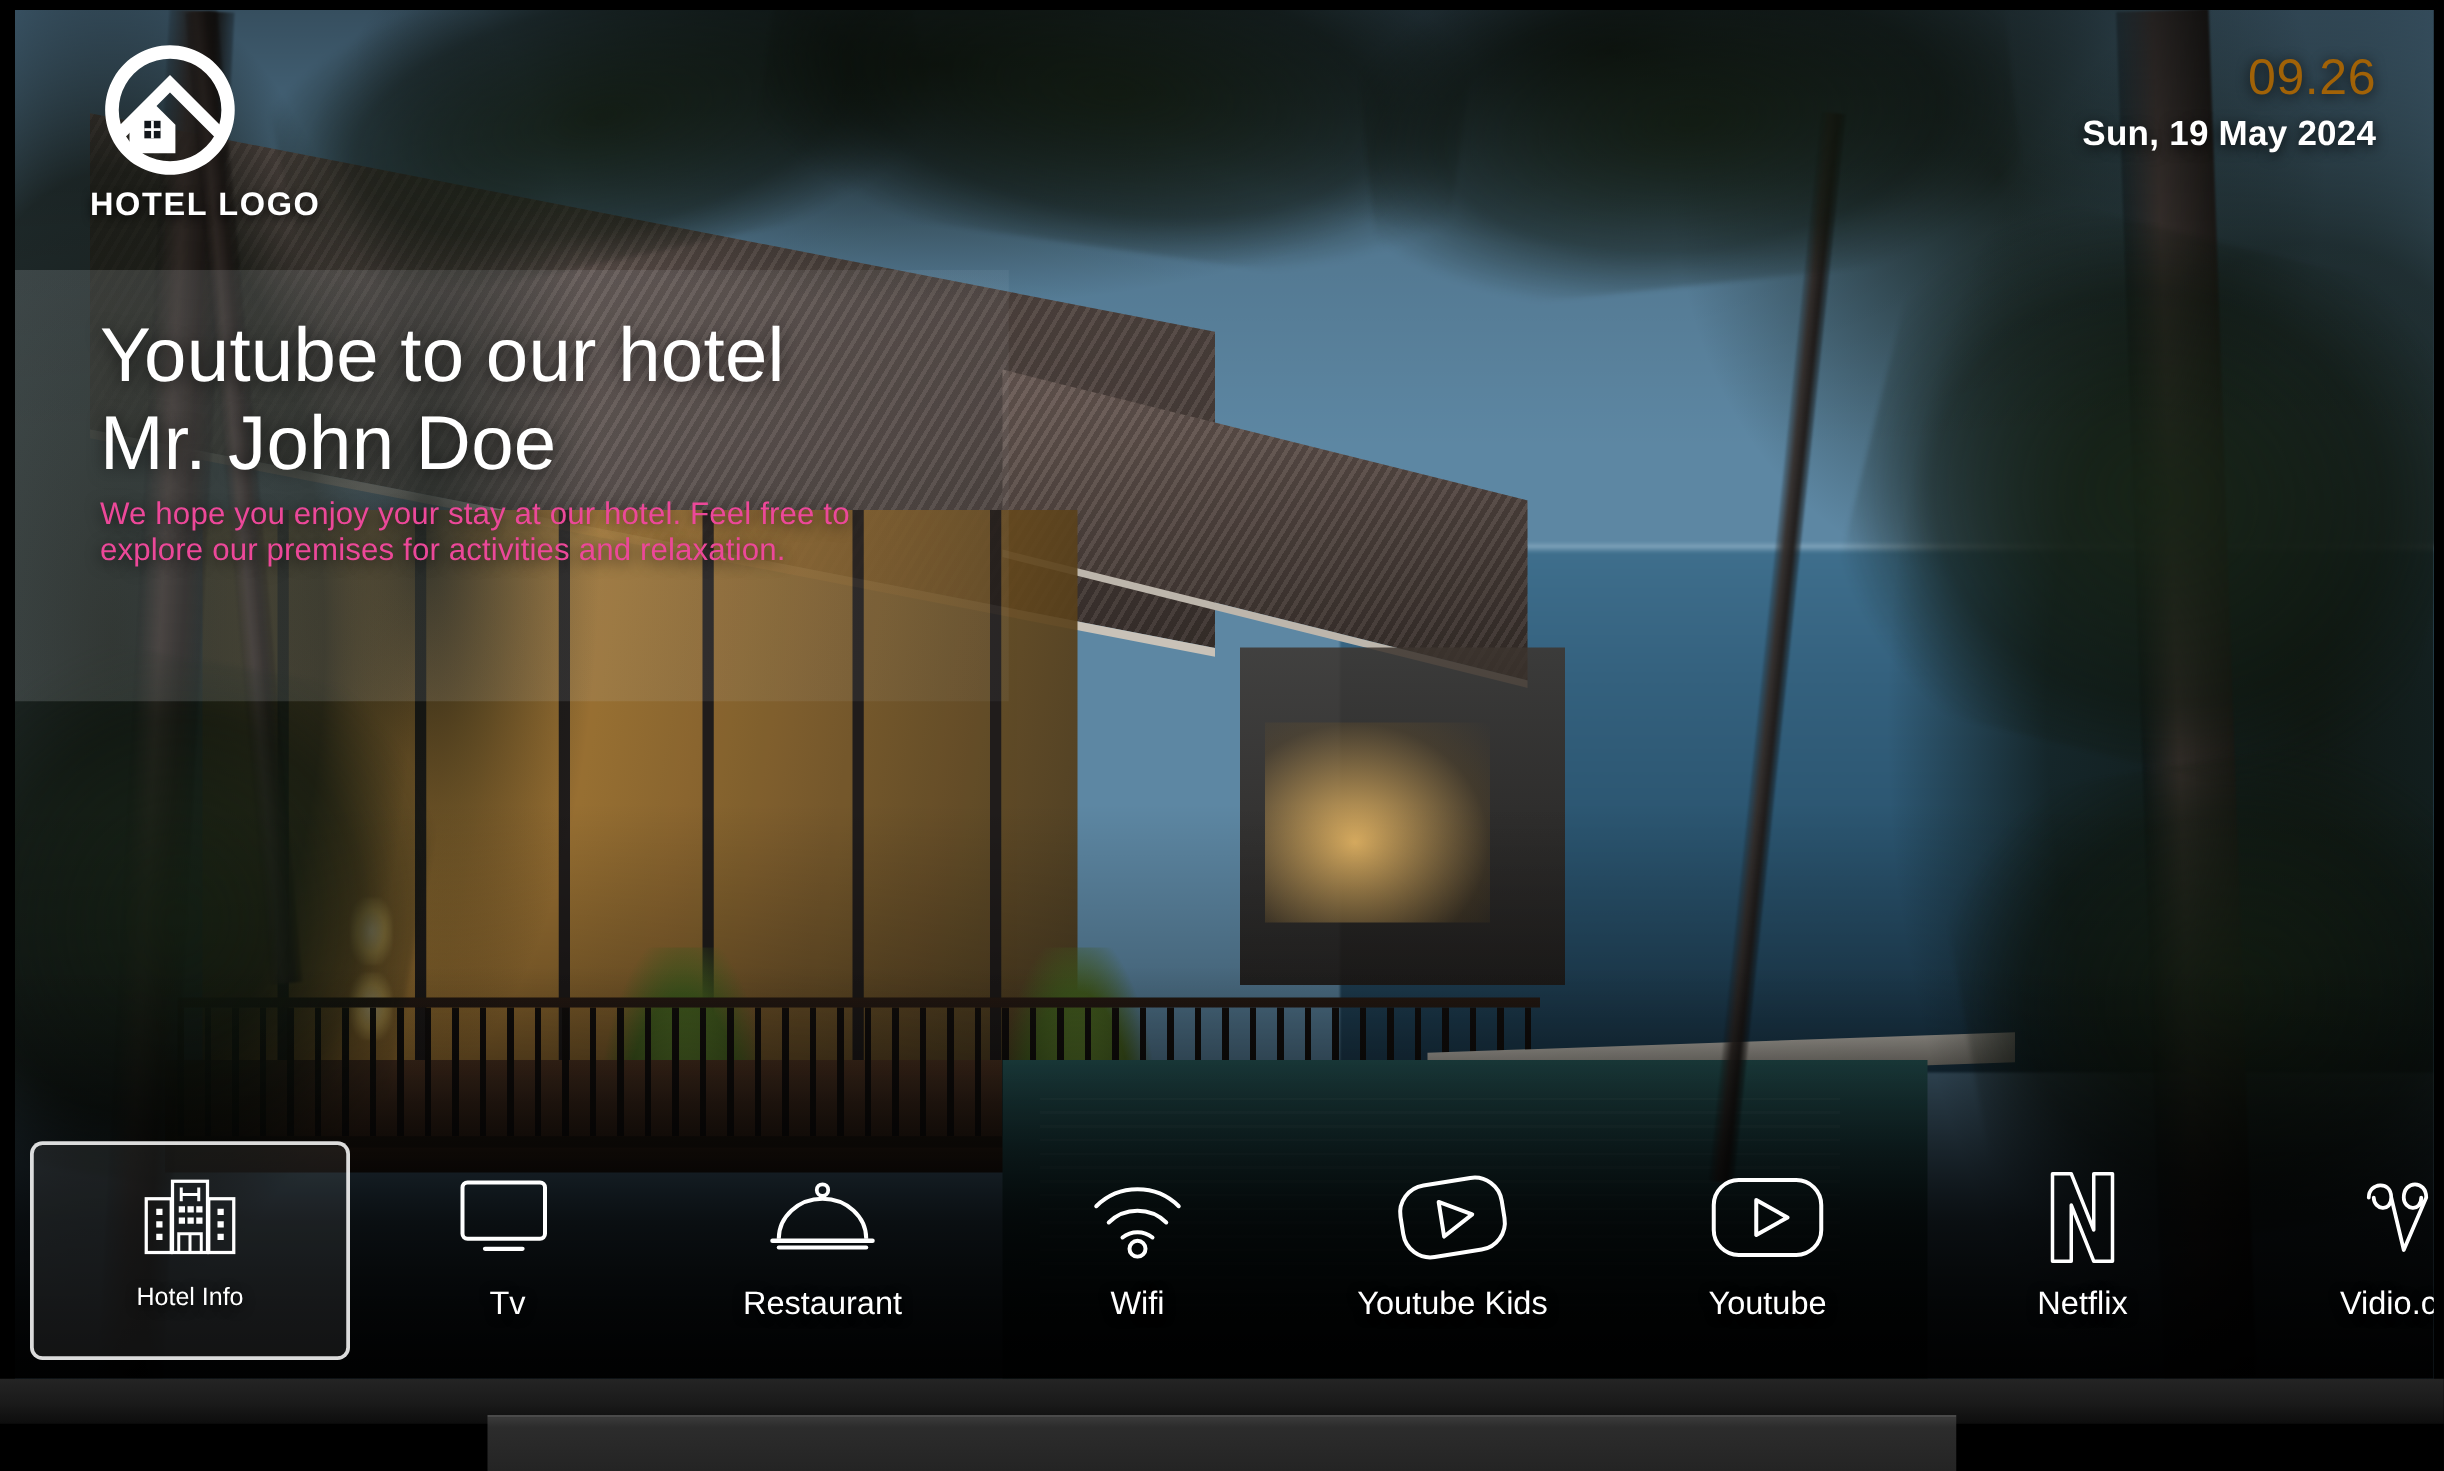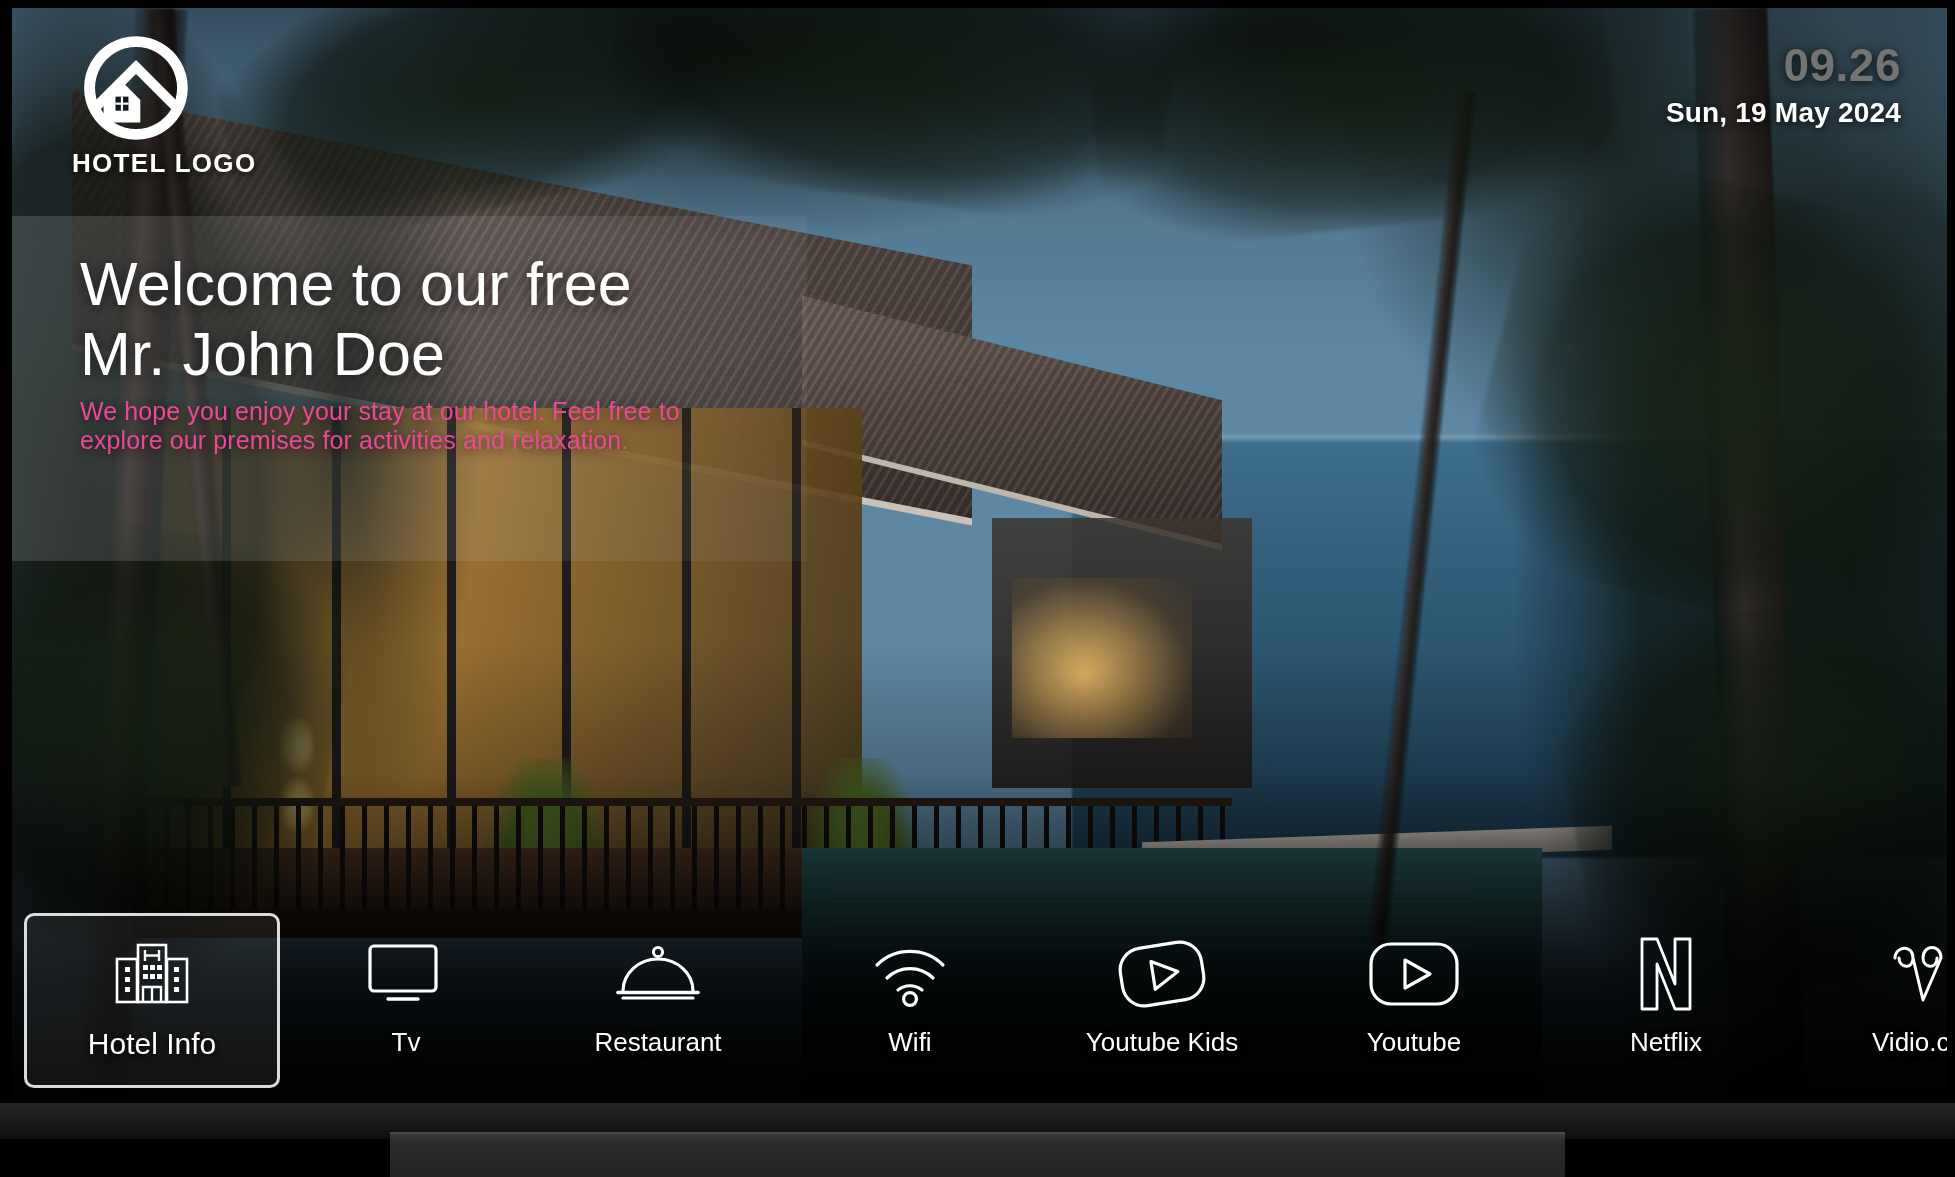--- a/index.html
+++ b/index.html
@@ -183,21 +183,21 @@
   #logo-text {
     color:#fff; font-size:26px; font-weight:bold; letter-spacing:1.3px;
     margin-top:6px; margin-left:4px;
     text-shadow:0 2px 8px rgba(0,0,0,.75);
   }
 
   #clock-block {
     position:absolute; right:46px; top:34px; text-align:right; z-index:8;
   }
   #clock-time {
-    color:#737373; font-size:46px; font-weight:bold; line-height:1; letter-spacing:.5px;
+    color:#a16207; font-size:40px; font-weight:normal; line-height:1; letter-spacing:.5px;
     text-shadow:0 2px 10px rgba(0,0,0,.8);
   }
   #clock-date {
     color:#fff; font-size:28px; font-weight:bold; margin-top:9px; letter-spacing:.2px;
     text-shadow:0 2px 10px rgba(0,0,0,.8);
   }
 
   
   #welcome-panel {
     position:absolute; left:0; top:208px; width:795px; height:345px;
@@ -242,21 +242,21 @@
     width:256px; flex:0 0 256px;
     margin-left:12px;
     padding-top:19px;
   }
   .nav-icon { height:78px; display:flex; align-items:center; justify-content:center; }
   .nav-label {
     color:#fff; font-size:26px; font-weight:400; margin-top:14px;
     text-shadow:0 2px 9px rgba(0,0,0,.85);
     white-space:nowrap;
   }
-  .nav-item.selected .nav-label { font-size:30px; }
+  .nav-item.selected .nav-label { font-size:20px; }
   svg { display:block; }
 </style>
 </head>
 <body>
 
 <div id="tv-frame">
 
   <div id="screen">
 
     <div class="bg-layer" id="bg-sky"></div>
@@ -313,21 +313,21 @@
       <div id="logo-text">HOTEL LOGO</div>
     </div>
 
     <div id="clock-block">
       <div id="clock-time">09.26</div>
       <div id="clock-date">Sun, 19 May 2024</div>
     </div>
 
     <div id="welcome-panel"></div>
     <div id="welcome-inner">
-      <div class="welcome-line">Welcome to our free</div>
+      <div class="welcome-line">Youtube to our hotel</div>
       <div class="welcome-line">Mr. John Doe</div>
       <div id="welcome-desc">We hope you enjoy your stay at our hotel. Feel free to explore our premises for activities and relaxation.</div>
     </div>
 
     <div id="nav-scrim"></div>
 
     <div id="nav-bar">
 
       <div class="nav-item selected">
         <div class="nav-icon">

